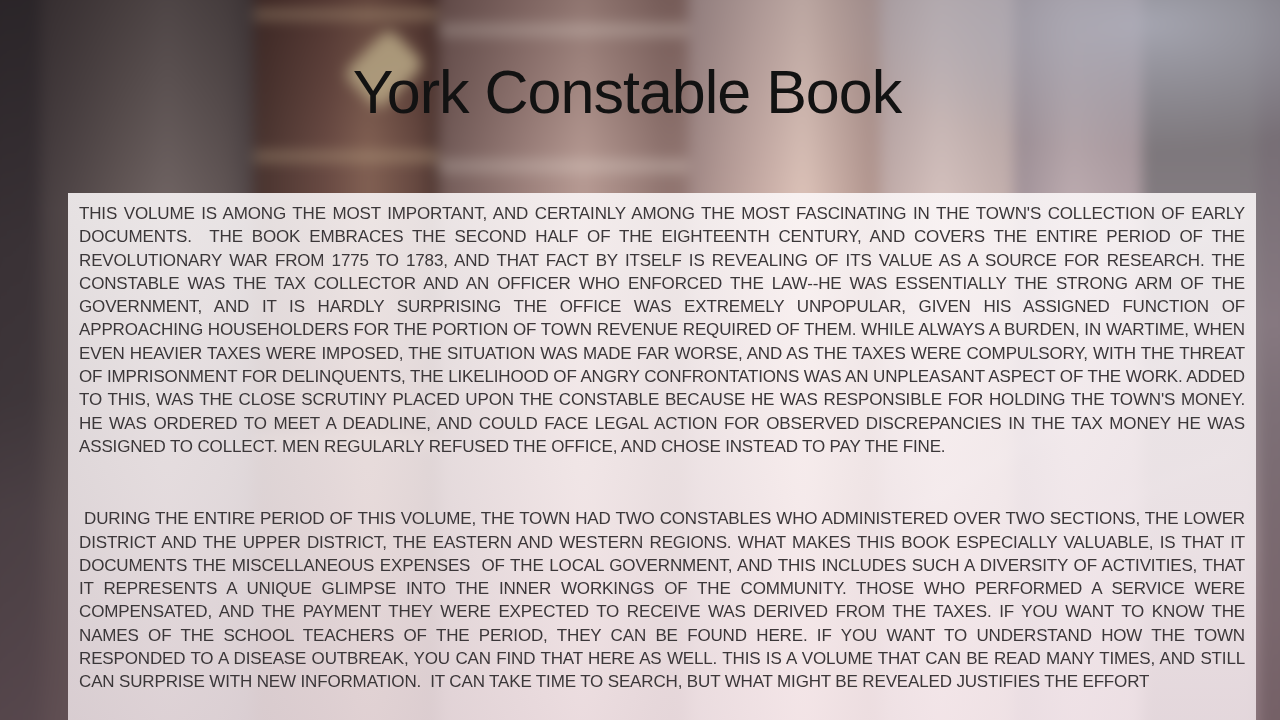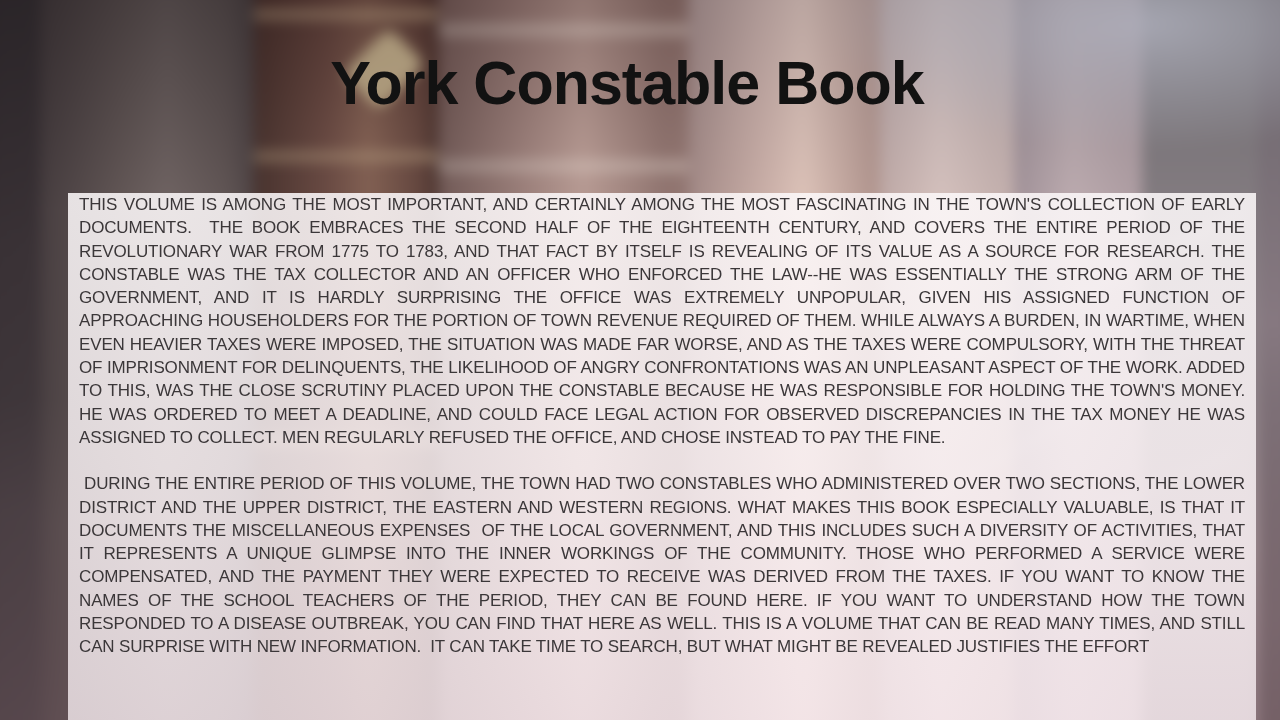--- a/index.html
+++ b/index.html
@@ -46,36 +46,36 @@
     background:radial-gradient(ellipse 420px 170px at 1160px 40px,rgba(178,179,192,.8),rgba(178,179,192,0) 75%),
                linear-gradient(105deg,rgba(28,22,26,.42) 0%,rgba(28,22,26,.18) 28%,rgba(0,0,0,0) 52%),
                linear-gradient(to top,rgba(214,166,178,.28),rgba(0,0,0,0) 45%);}
   .streak{position:absolute;height:4px;background:rgba(255,255,255,.32);border-radius:2px;}
   .streak-1{left:950px;top:300px;width:330px;transform:rotate(-27deg);}
   .streak-2{left:900px;top:430px;width:380px;transform:rotate(-30deg);opacity:.7;}
   .streak-3{left:1000px;top:520px;width:260px;transform:rotate(-24deg);opacity:.5;}
 
   
   .title{
-    position:absolute;left:0;right:26px;top:40px;z-index:2;margin:8px;
-    text-align:center;font-size:61px;line-height:1.18;font-weight:700;
+    position:absolute;left:0;right:26px;top:40px;z-index:2;margin:17px;
+    text-align:center;font-size:61px;line-height:1.18;font-weight:400;
     color:#121212;letter-spacing:-1px;
   }
 
   
   .panel{
     position:absolute;left:68px;top:193px;width:1188px;bottom:0;z-index:1;
     background:linear-gradient(to bottom,rgba(253,249,250,.87),rgba(250,240,244,.78));
-    box-sizing:border-box;padding:0 11px 0 11px;
+    box-sizing:border-box;padding:9px 11px 0 11px;
   }
   .panel p{
     margin:0;color:#3b3739;font-size:17px;line-height:23.3px;
     text-align:justify;white-space:pre-wrap;letter-spacing:-0.15px;
   }
-  .panel p + p{margin-top:23px;}
+  .panel p + p{margin-top:49px;}
 </style>
 </head>
 <body>
 
 <div class="slide">
 
   <div class="bg">
     <div class="strip strip-1"></div>
     <div class="strip strip-2"></div>
     <div class="strip strip-3">

